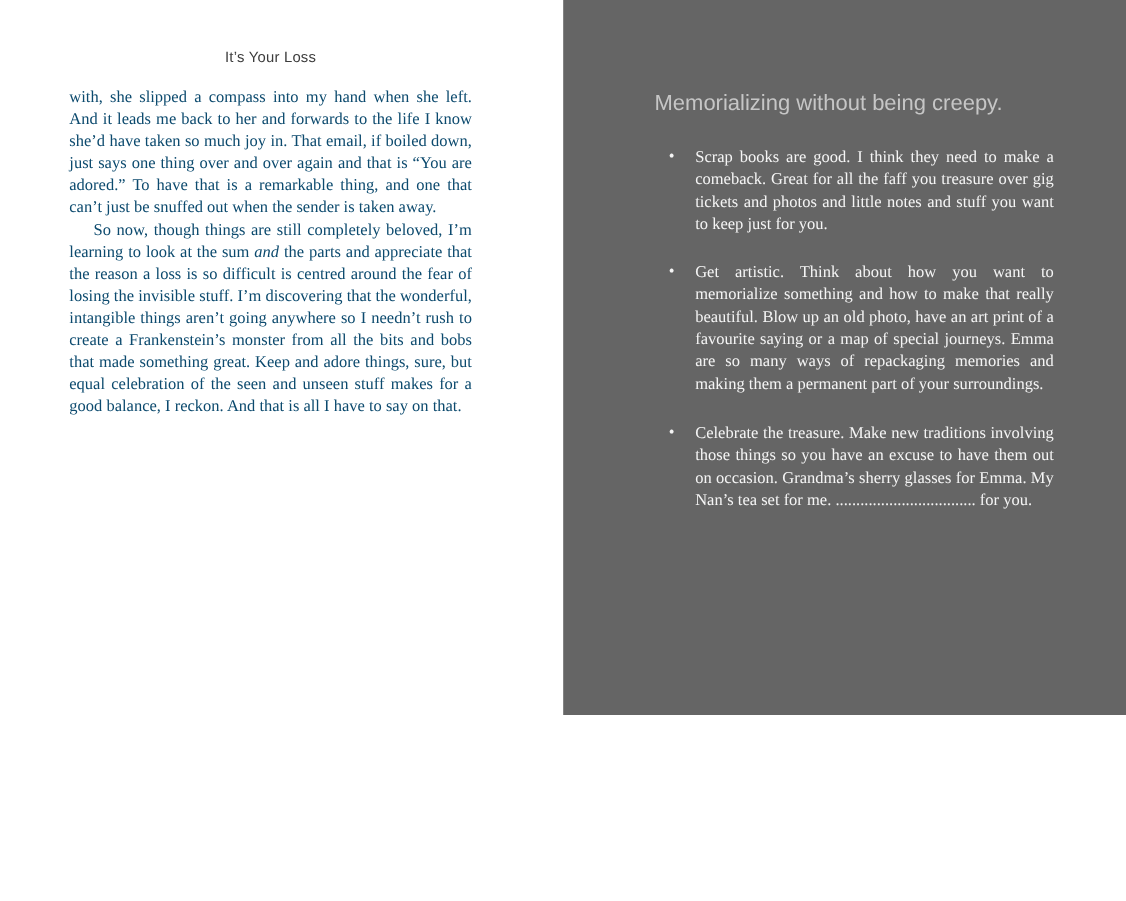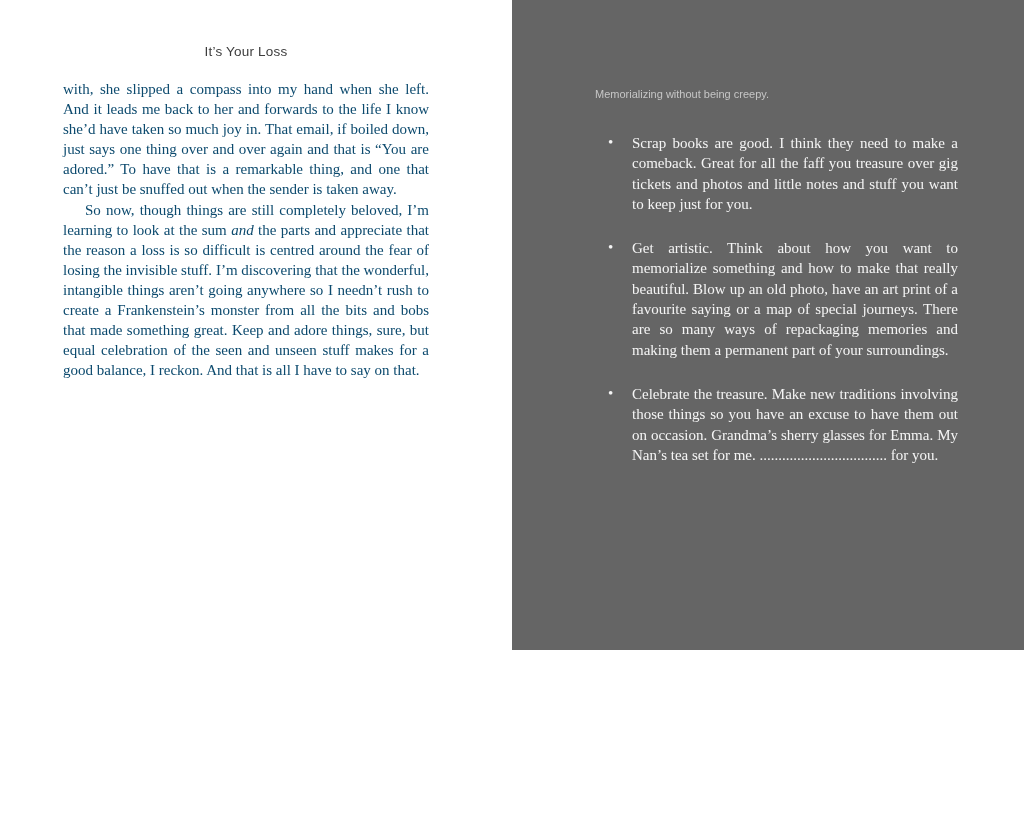--- a/index.html
+++ b/index.html
@@ -92,21 +92,21 @@
     font-family: "Liberation Sans", sans-serif;
     font-weight: bold;
     font-size: 19.5px;
     line-height: 22px;
     letter-spacing: 0.3px;
     color: #ffffff;
   }
   .action-subtitle {
     margin: 1px 0 0 0;
     font-family: "Liberation Sans", sans-serif;
-    font-size: 11px;
+    font-size: 20px;
     line-height: 18px;
     color: #c6c6c6;
   }
   .action-list {
     list-style: none;
     margin: 30px 0 0 0;
     padding: 0;
     font-size: 15px;
     line-height: 20.3px;
     text-align: justify;
@@ -145,21 +145,21 @@
     <div class="action-box">
       <p class="action-subtitle">Memorializing without being creepy.</p>
 
       <ul class="action-list">
         <li>
           <span class="bullet-dot">•</span>
           <span>Scrap books are good. I think they need to make a comeback. Great for all the faff you treasure over gig tickets and photos and little notes and stuff you want to keep just for you.</span>
         </li>
         <li>
           <span class="bullet-dot">•</span>
-          <span>Get artistic. Think about how you want to memorialize something and how to make that really beautiful. Blow up an old photo, have an art print of a favourite saying or a map of special journeys. There are so many ways of repackaging memories and making them a permanent part of your surroundings.</span>
+          <span>Get artistic. Think about how you want to memorialize something and how to make that really beautiful. Blow up an old photo, have an art print of a favourite saying or a map of special journeys. Emma are so many ways of repackaging memories and making them a permanent part of your surroundings.</span>
         </li>
         <li>
           <span class="bullet-dot">•</span>
           <span>Celebrate the treasure. Make new traditions involving those things so you have an excuse to have them out on occasion. Grandma’s sherry glasses for Emma. My Nan’s tea set for me. .................................. for you.</span>
         </li>
       </ul>
     </div>
 
     <div class="folio folio-right">219</div>
   </div>

